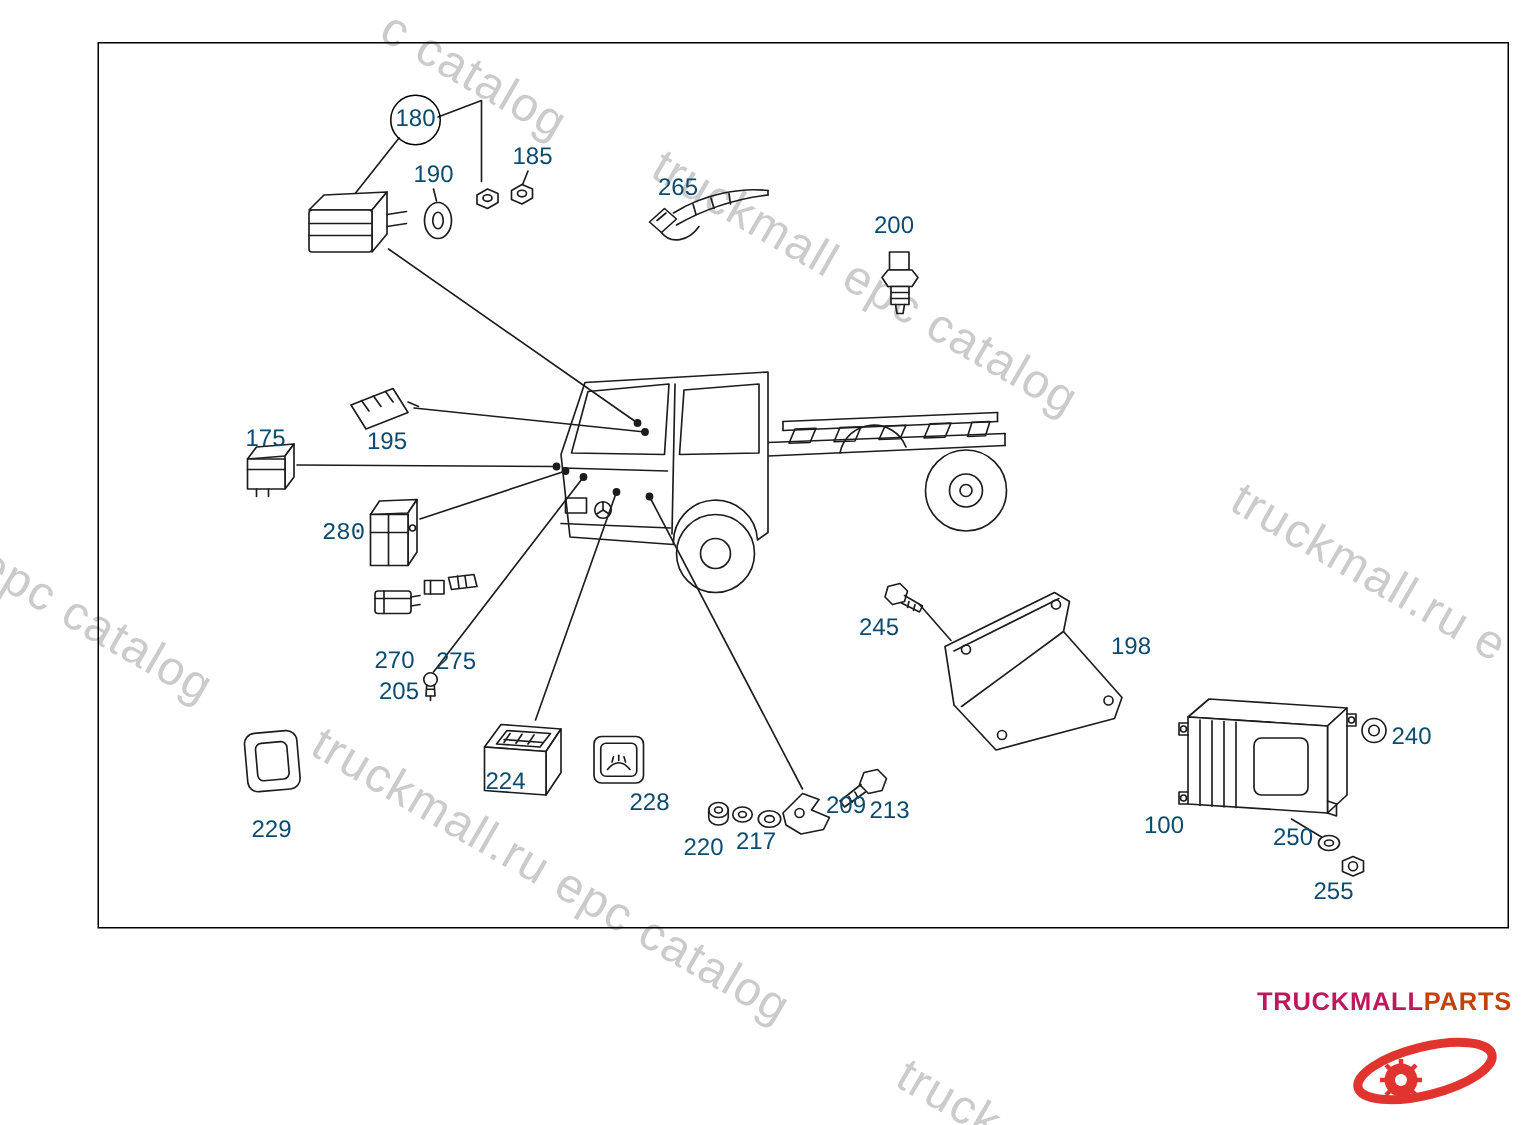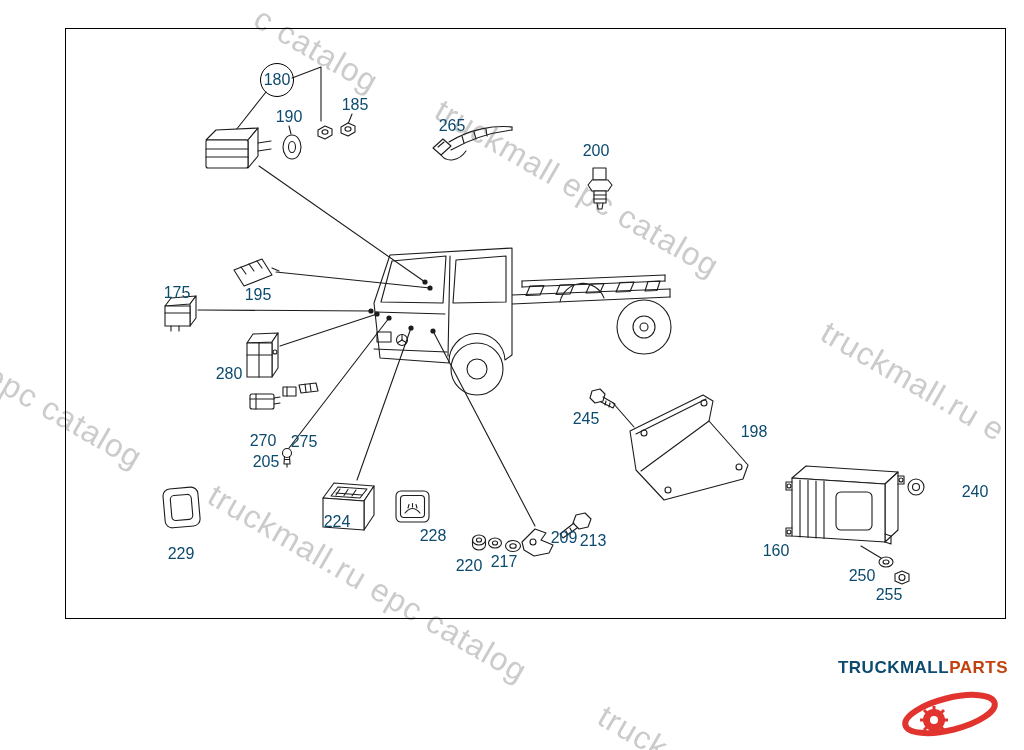--- a/index.html
+++ b/index.html
@@ -26,21 +26,21 @@
   .part-label.circled{
     width:32px;height:32px;border:1.2px solid #000;border-radius:50%;
     display:flex;align-items:center;justify-content:center;
   }
   .brand-logo{
     position:absolute;right:16px;top:658px;z-index:5;text-align:right;
   }
   .brand-text{
     font-size:17px;font-weight:bold;letter-spacing:.5px;white-space:nowrap;
   }
-  .brand-gray{color:#0c4a6e;}
+  .brand-gray{color:#be185d;}
   .brand-red{color:#c2410c;}
   .brand-emblem{display:block;margin-left:auto;margin-top:2px;}
 </style>
 </head>
 <body>
 
 <div class="canvas">
 
   <div class="watermark-layer">
       <span class="watermark" style="left: 266px; top: 0px;">c catalog</span>
@@ -327,36 +327,36 @@
   </svg>
 
   <div class="labels-layer">
       <span class="part-label circled" style="left: 277px; top: 80px;">180</span>
       <span class="part-label" style="left: 289px; top: 117px;">190</span>
       <span class="part-label" style="left: 355px; top: 105px;">185</span>
       <span class="part-label" style="left: 452px; top: 126px;">265</span>
       <span class="part-label" style="left: 596px; top: 151px;">200</span>
       <span class="part-label" style="left: 177px; top: 293px;">175</span>
       <span class="part-label" style="left: 258px; top: 295px;">195</span>
-      <span class="part-label" style="left: 229px; top: 374px;">280</span>
+      <span class="part-label" style="left: 229px; top: 355px; font-family: Liberation Mono, monospace;">280</span>
       <span class="part-label" style="left: 304px; top: 408px; margin-top: 34px;">275</span>
       <span class="part-label" style="left: 263px; top: 441px;">270</span>
       <span class="part-label" style="left: 266px; top: 462px;">205</span>
       <span class="part-label" style="left: 181px; top: 554px;">229</span>
       <span class="part-label" style="left: 337px; top: 522px;">224</span>
       <span class="part-label" style="left: 433px; top: 536px;">228</span>
       <span class="part-label" style="left: 469px; top: 566px;">220</span>
       <span class="part-label" style="left: 504px; top: 562px;">217</span>
       <span class="part-label" style="left: 564px; top: 538px;">209</span>
       <span class="part-label" style="left: 593px; top: 541px;">213</span>
       <span class="part-label" style="left: 586px; top: 419px;">245</span>
       <span class="part-label" style="left: 754px; top: 432px;">198</span>
-      <span class="part-label" style="left: 776px; top: 551px;">160</span>
-      <span class="part-label" style="left: 975px; top: 492px; text-align: center;">240</span>
-      <span class="part-label" style="left: 862px; top: 576px;">250</span>
+      <span class="part-label" style="left: 776px; top: 551px;">100</span>
+      <span class="part-label" style="left: 941px; top: 492px; text-align: center;">240</span>
+      <span class="part-label" style="left: 862px; top: 559px;">250</span>
       <span class="part-label" style="left: 889px; top: 595px;">255</span>
     </div>
 
   <div class="brand-logo">
     <div class="brand-text">
       <span class="brand-gray">TRUCKMALL</span><span class="brand-red">PARTS</span>
     </div>
     <svg class="brand-emblem" width="120" height="66" viewBox="0 0 120 66">
       <ellipse cx="62" cy="34" rx="46" ry="16" transform="rotate(-14 62 34)" fill="none" stroke="#e2342f" stroke-width="6"></ellipse>
       <g fill="#e2342f">

